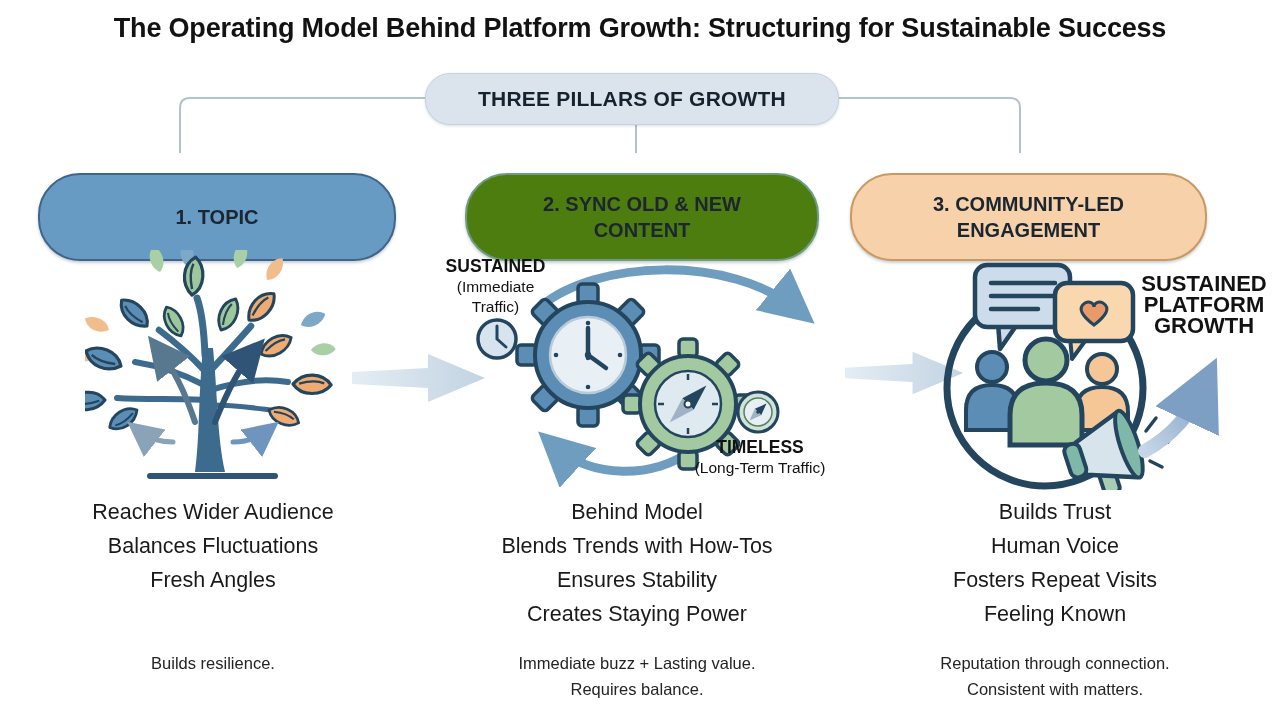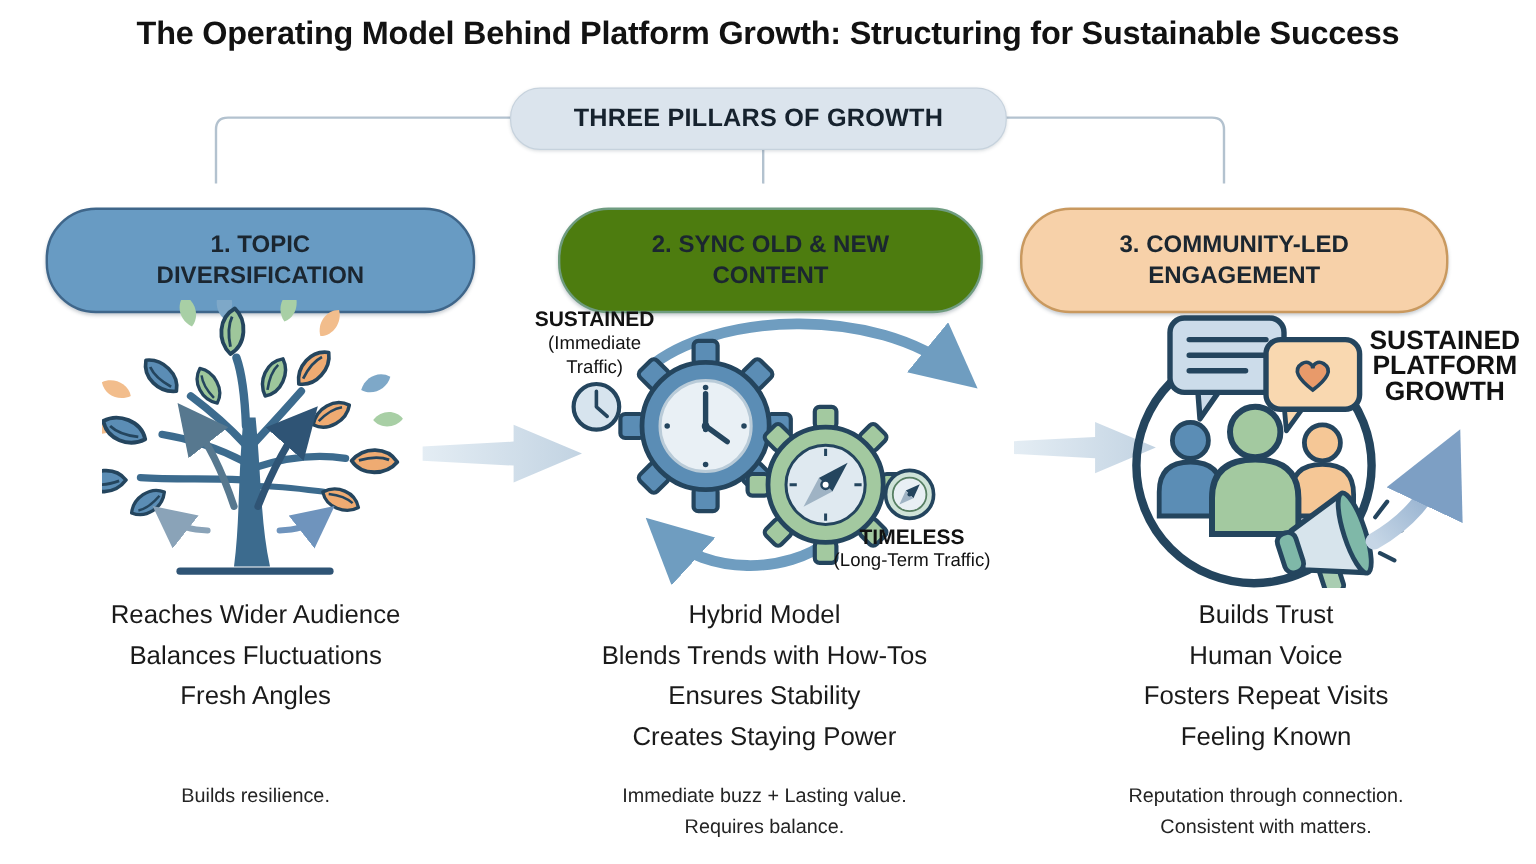--- a/index.html
+++ b/index.html
@@ -43,21 +43,20 @@
   </svg>
 
   <div class="abs title">The Operating Model Behind Platform Growth: Structuring for Sustainable Success</div>
 
   <div class="abs banner">
     <span>THREE PILLARS OF GROWTH</span>
   </div>
 
   <div class="abs pillar p1">
     <span>1. TOPIC</span>
-    <span>DIVERSIFICATION</span>
   </div>
   <div class="abs pillar p2">
     <span>2. SYNC OLD &amp; NEW</span>
     <span>CONTENT</span>
   </div>
   <div class="abs pillar p3">
     <span>3. COMMUNITY-LED</span>
     <span>ENGAGEMENT</span>
   </div>
 
@@ -277,21 +276,21 @@
   </svg>
 
   <div id="sustained" class="abs">SUSTAINED PLATFORM GROWTH</div>
 
   <div class="abs benefits c1">
     <div>Reaches Wider Audience</div>
     <div>Balances Fluctuations</div>
     <div>Fresh Angles</div>
   </div>
   <div class="abs benefits c2">
-    <div>Hybrid Model</div>
+    <div>Behind Model</div>
     <div>Blends Trends with How-Tos</div>
     <div>Ensures Stability</div>
     <div>Creates Staying Power</div>
   </div>
   <div class="abs benefits c3">
     <div>Builds Trust</div>
     <div>Human Voice</div>
     <div>Fosters Repeat Visits</div>
     <div>Feeling Known</div>
   </div>

